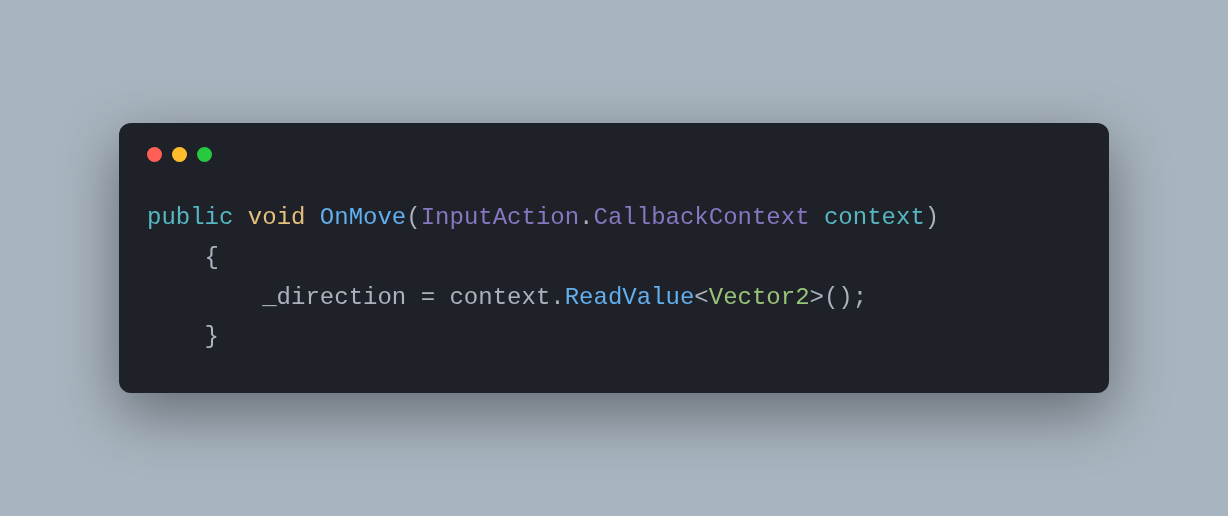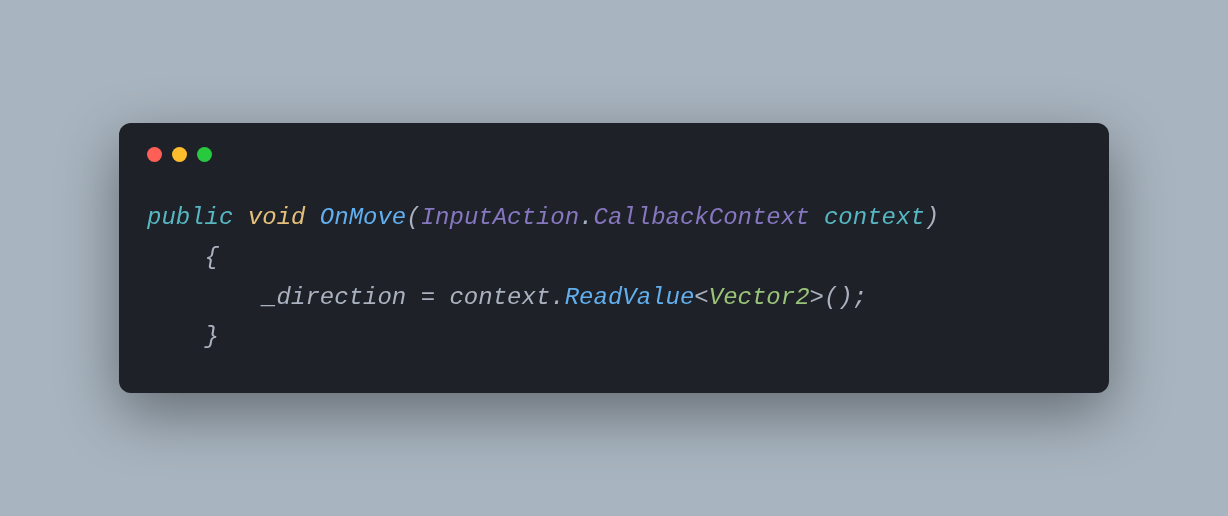--- a/index.html
+++ b/index.html
@@ -11,21 +11,20 @@
     align-items: center;
     justify-content: center;
     font-family: "SF Mono", "Monaco", "Consolas", "Courier New", monospace;
   }
   .window {
     width: 990px;
     background: #1e2127;
     border-radius: 12px;
     box-shadow: 0 20px 60px rgba(0,0,0,0.4);
     padding: 24px 28px 36px 28px;
-    font-style: italic;
   }
   .titlebar {
     display: flex;
     gap: 10px;
     margin-bottom: 36px;
   }
   .dot {
     width: 15px;
     height: 15px;
     border-radius: 50%;

